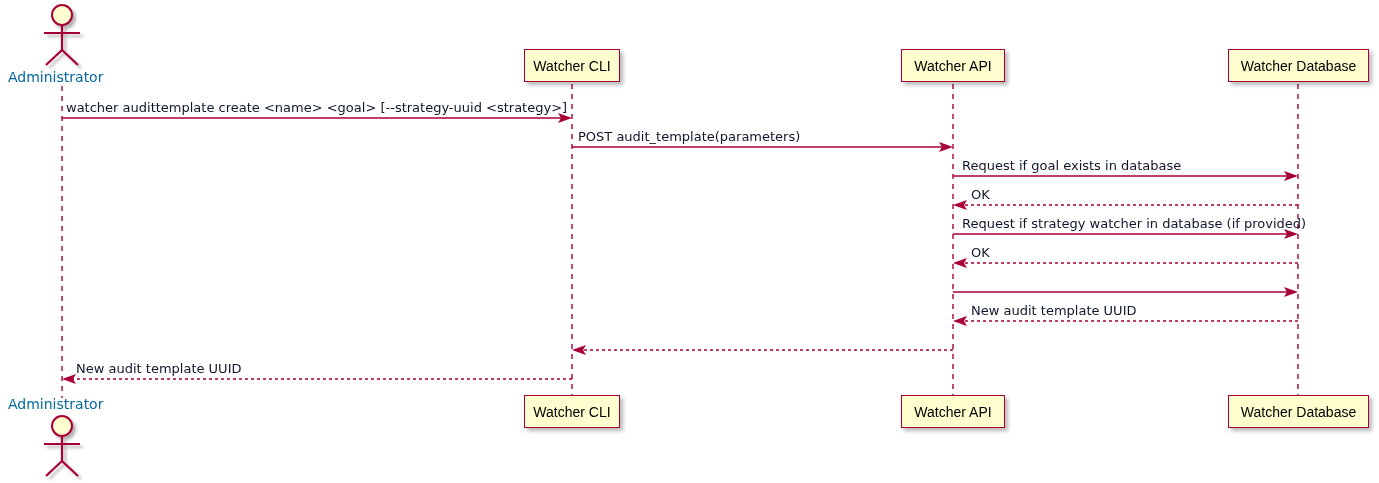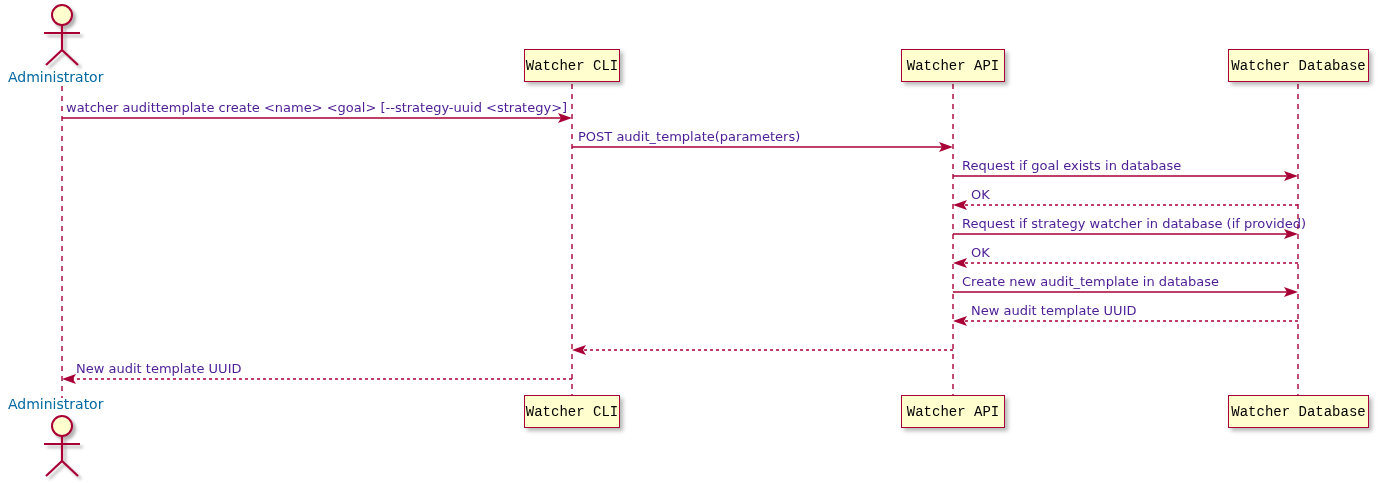--- a/index.html
+++ b/index.html
@@ -22,33 +22,33 @@
   }
   #diagram svg {
     position: absolute;
     top: 0;
     left: 0;
   }
   .msg-label {
     position: absolute;
     font-family: "DejaVu Sans", sans-serif;
     font-size: 13px;
-    color: #4c1d95;
+    color: #0f172a;
     white-space: nowrap;
     line-height: 14px;
   }
   .participant-box {
     position: absolute;
     background: #FEFECE;
     border: 1.5px solid #A80036;
     box-shadow: 3px 3px 4px rgba(0,0,0,0.28);
     display: flex;
     align-items: center;
     justify-content: center;
-    font-family: Liberation Mono, monospace;
+    font-family: Liberation Sans, sans-serif;
     font-size: 14px;
     color: #000000;
     white-space: nowrap;
     box-sizing: border-box;
   }
   .actor-label {
     position: absolute;
     font-family: "DejaVu Sans", sans-serif;
     font-size: 14px;
     color: #0369a1;
@@ -174,20 +174,19 @@
   <div class="msg-label" style="left:962px; top:159px;">Request if goal exists in database</div>
 
   <div class="msg-label" style="left:578px; top:130px;">POST audit_template(parameters)</div>
 
   <div class="msg-label" style="left:971px; top:188px;">OK</div>
 
   <div class="msg-label" style="left:962px; top:217px;">Request if strategy watcher in database (if provided)</div>
 
   <div class="msg-label" style="left:971px; top:246px;">OK</div>
 
-  <div class="msg-label" style="left:962px; top:275px;">Create new audit_template in database</div>
 
   <div class="msg-label" style="left:971px; top:304px;">New audit template UUID</div>
 
 
   <div class="msg-label" style="left:76px; top:362px;">New audit template UUID</div>
 
 </div>
 
 </body></html>

